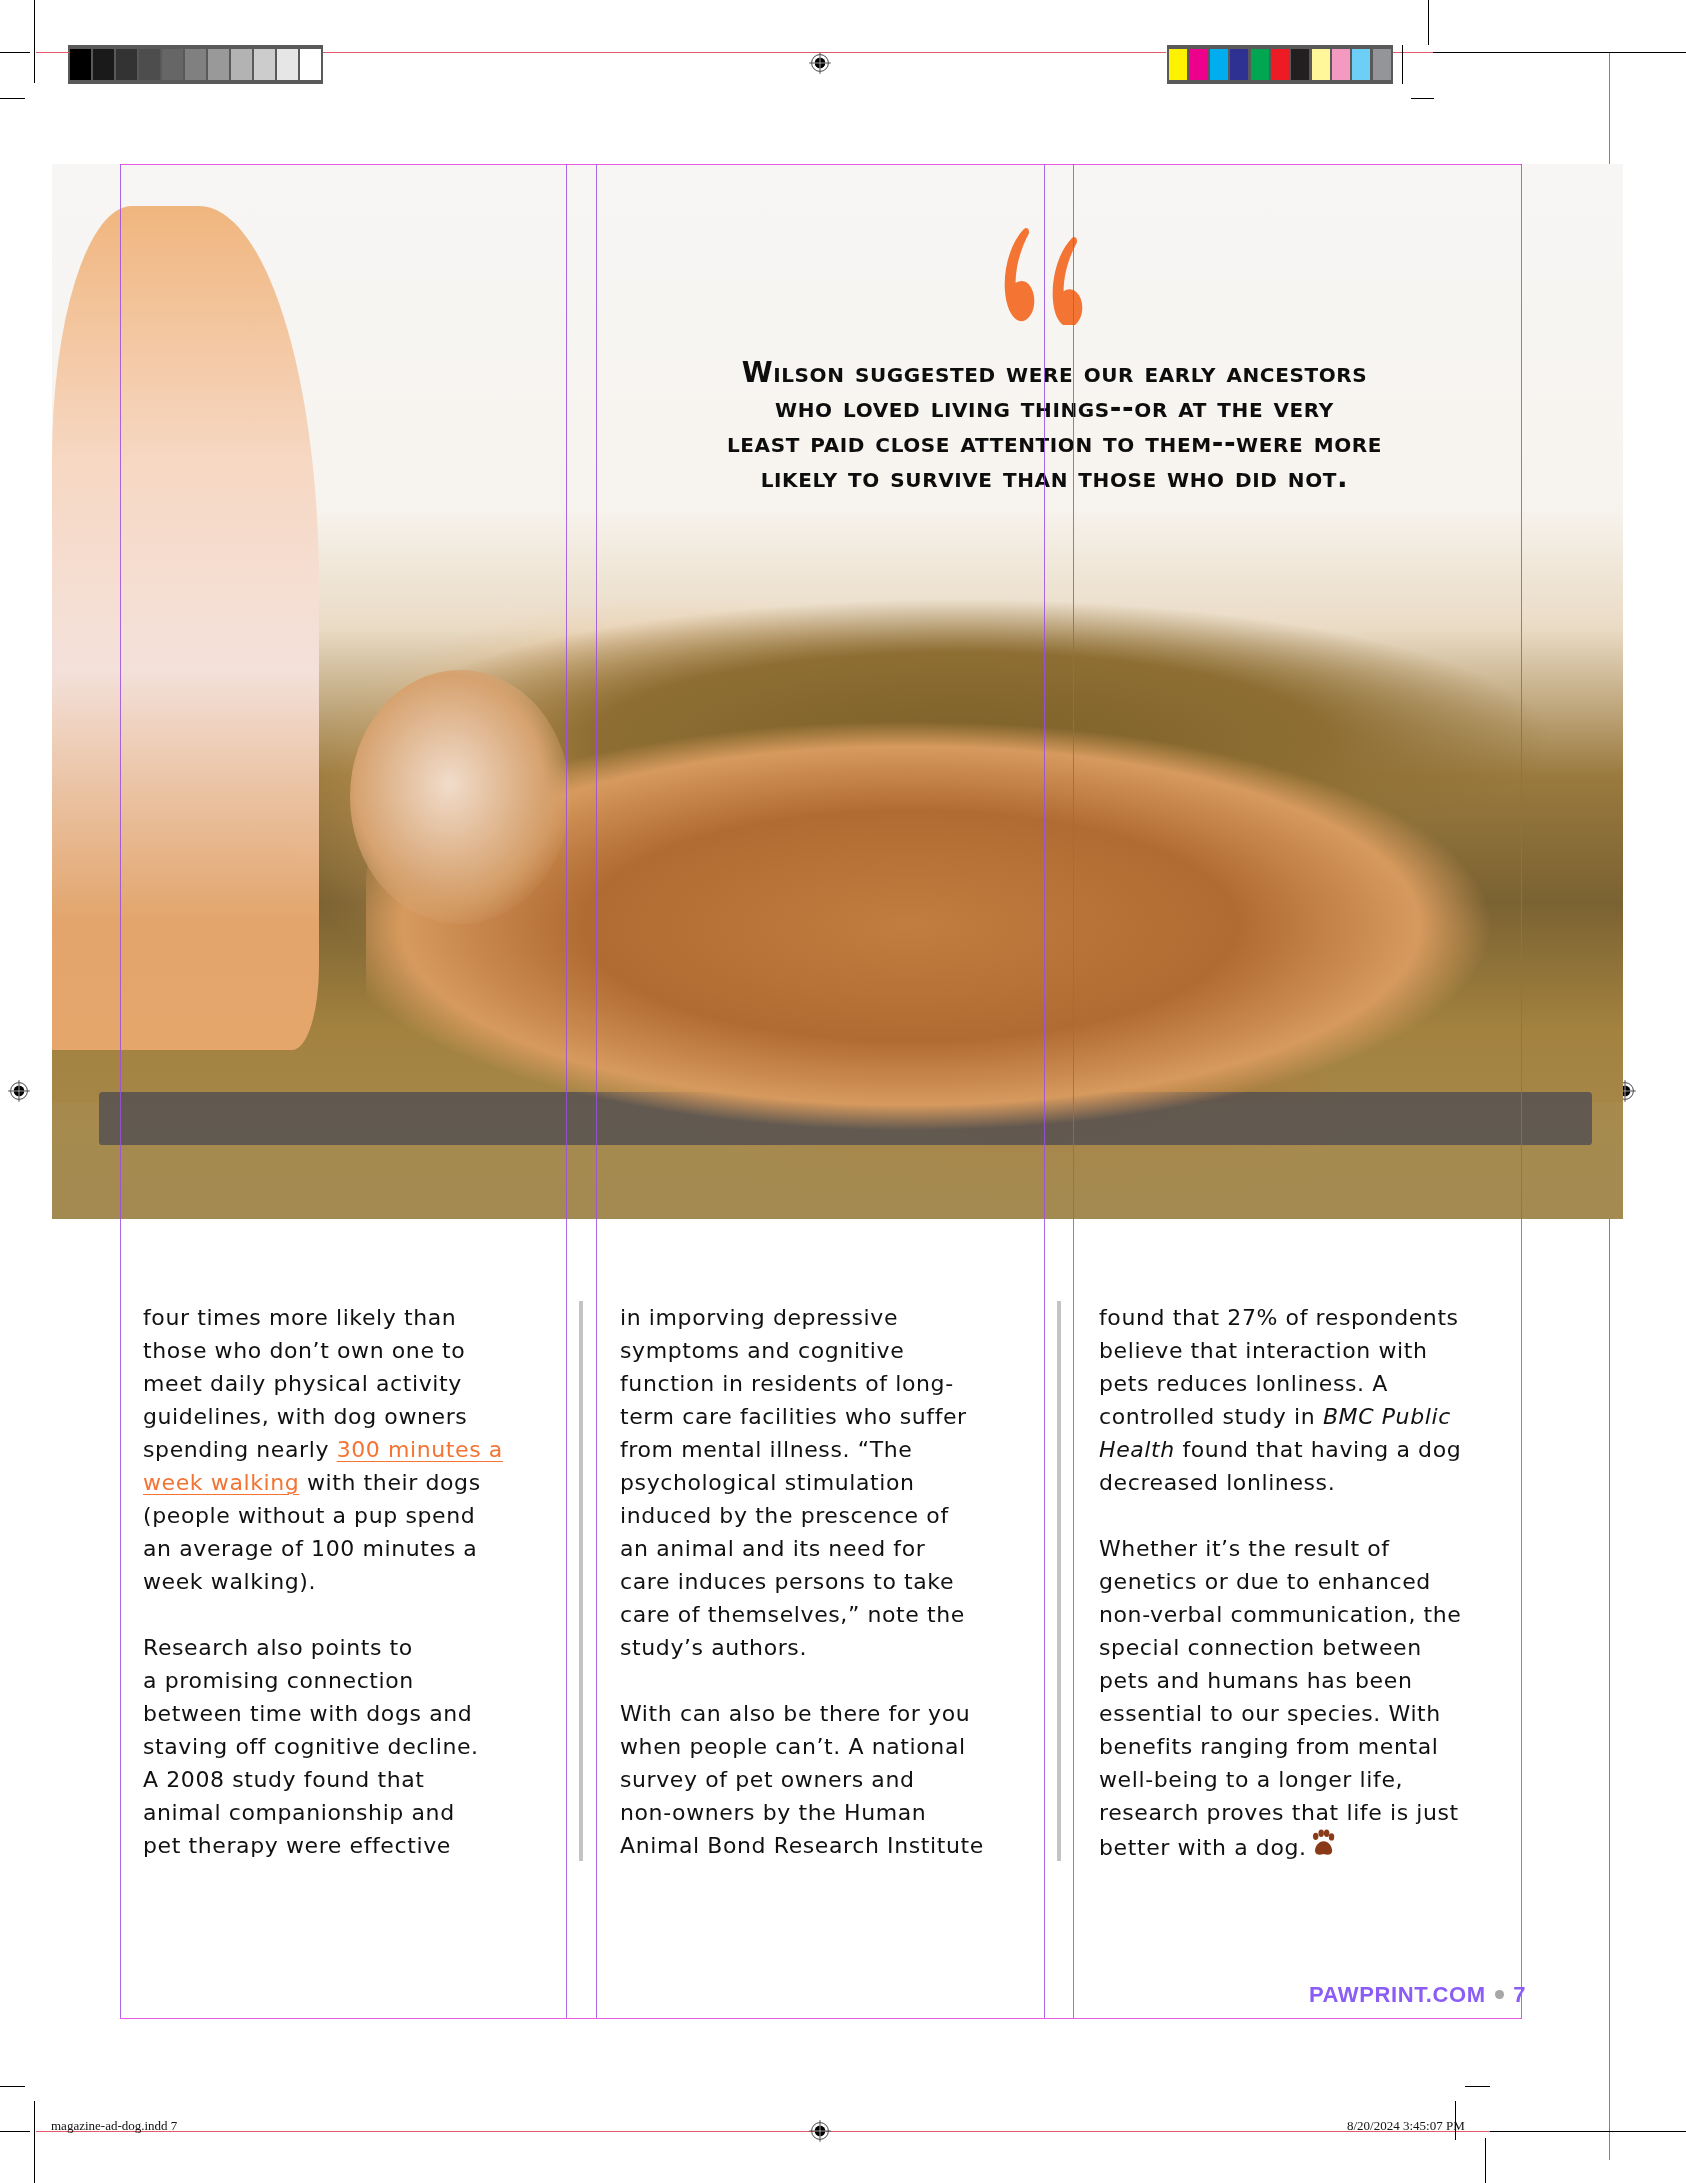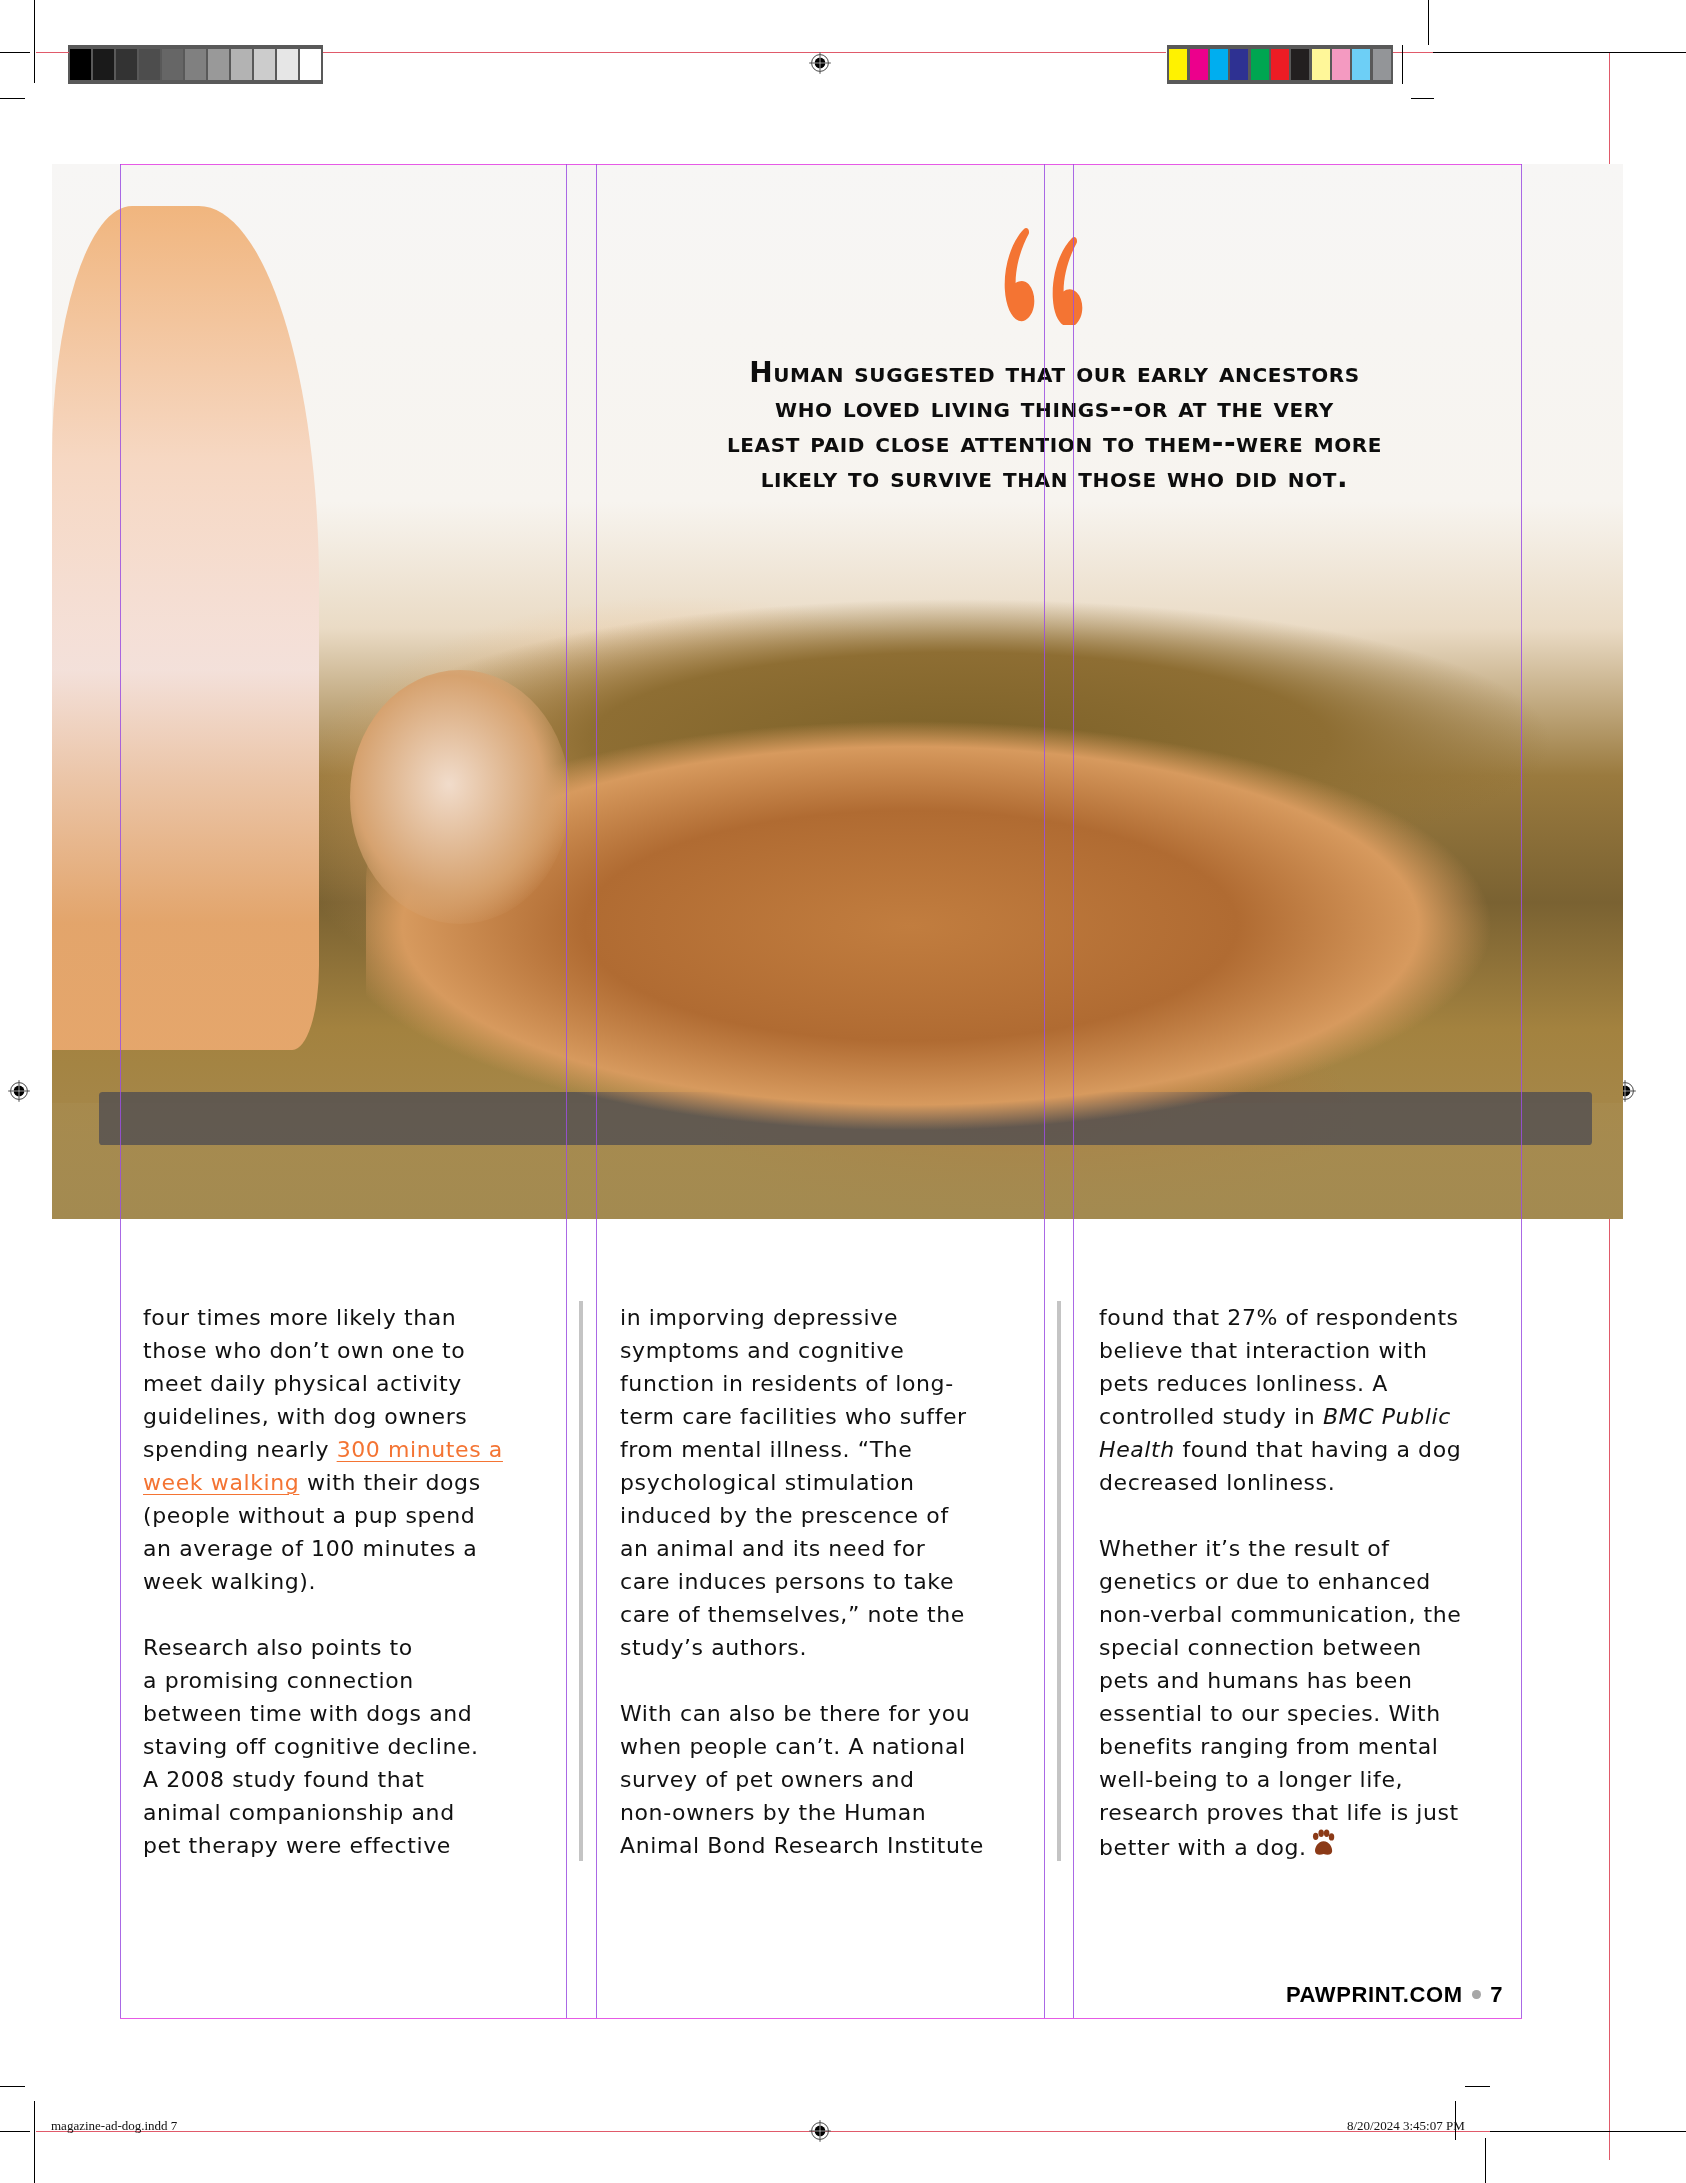--- a/index.html
+++ b/index.html
@@ -82,23 +82,23 @@
   }
   .col p { margin: 0 0 33px 0; white-space: pre-line; }
   .col p:last-child { margin-bottom: 8px; }
   .link { color: #f47433; text-decoration: underline; text-decoration-thickness: 1.2px; text-underline-offset: 3.6px; }
   .italic { font-style: italic; }
   .col-rule { position: absolute; top: 1301px; width: 3.6px; height: 560px; background: #c4c4c4; }
   .paw { display: inline-block; width: 28px; height: 28px; vertical-align: -2.4px; margin-left: 2.4px; }
 
   
   .folio {
-    position: absolute; right: 183px; top: 1982px;
+    position: absolute; right: 160px; top: 1982px;
     font-family: "Liberation Sans", sans-serif; font-weight: bold; font-size: 22px;
-    color: #000000; letter-spacing: 0.6px; white-space: nowrap;
+    color: #8b5cf6; letter-spacing: 0.6px; white-space: nowrap;
   }
   .folio .dot { display: inline-block; width: 8.4px; height: 8.4px; border-radius: 50%; background: #a7a7a7; vertical-align: middle; margin: 0 9.6px 3.6px 9.6px; }
 </style>
 </head>
 <body>
 
 <div class="bar" id="grayBar" style="left:68px; top:45px; width:255px; height:39px;">
     <div class="swatch" style="background: rgb(0, 0, 0);"></div>
     <div class="swatch" style="background: rgb(26, 26, 26);"></div>
     <div class="swatch" style="background: rgb(51, 51, 51);"></div>
@@ -194,21 +194,21 @@
   <div class="dog"></div>
   <div class="dog-head"></div>
   <div class="person"></div>
 </div>
 
 <svg class="quote-mark" viewBox="0 0 180 170">
   <path d="M60 10 C40 30 26 70 28 110 C30 150 48 170 62 162 C80 152 82 118 68 102 C60 94 52 96 46 100 C46 70 56 40 68 18 C70 10 64 6 60 10 Z" fill="#f47433"></path>
   <path d="M140 25 C120 45 106 85 108 125 C110 165 128 178 142 172 C160 162 162 130 148 116 C140 108 132 110 126 114 C126 84 136 55 148 33 C150 25 144 21 140 25 Z" fill="#f47433"></path>
 </svg>
 <div class="pull-quote">
-  <div>Human suggested that our early ancestors</div>
+  <div>Wilson suggested were our early ancestors</div>
   <div>who loved living things--or at the very</div>
   <div>least paid close attention to them--were more</div>
   <div>likely to survive than those who did not.</div>
 </div>
 
 <div class="guide-h" style="left:120px; top:164px; width:1402px;"></div>
 <div class="guide-h" style="left:120px; top:2018px; width:1402px;"></div>
 <div class="guide-v" style="left:120px; top:164px; height:1854px;"></div>
 <div class="guide-v" style="left:566px; top:164px; height:1854px;"></div>
 <div class="guide-v" style="left:596px; top:164px; height:1854px;"></div>

